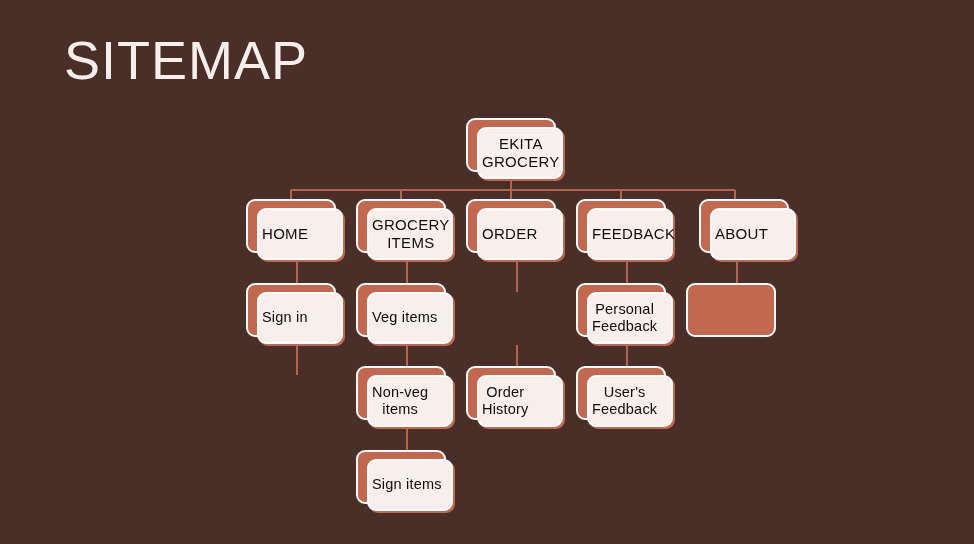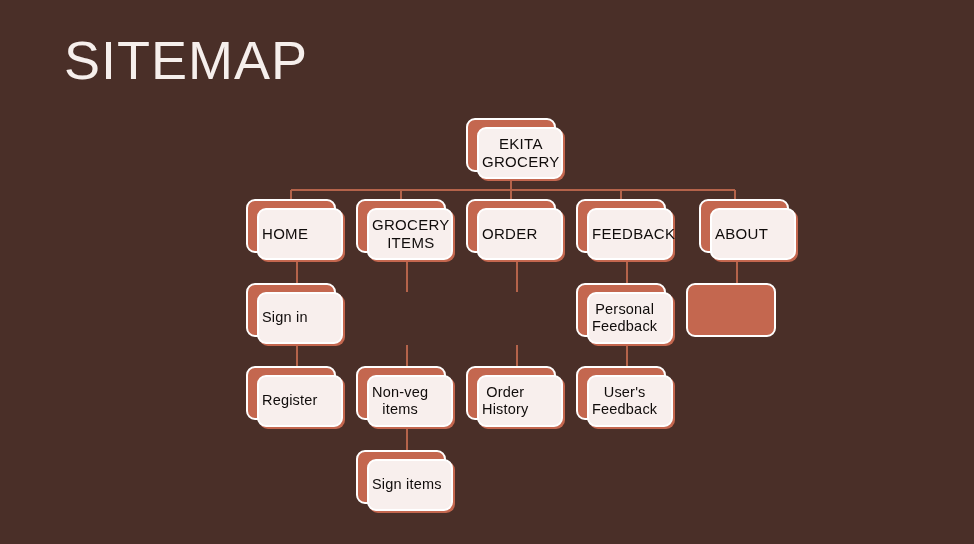--- a/index.html
+++ b/index.html
@@ -168,37 +168,37 @@
       <span class="label">ABOUT</span>
     </div>
   </div>
 
   <div class="node" style="left:246px; top:283px;">
     <div class="back"></div>
     <div class="front">
       <span class="label">Sign in</span>
     </div>
   </div>
+  <div class="node" style="left:356px; top:283px;">
+    <div class="back"></div>
+    <div class="front">
+      <span class="label">Veg items</span>
+    </div>
+  </div>
   <div class="node" style="left:576px; top:283px;">
     <div class="back"></div>
     <div class="front">
       <span class="label">Personal
 Feedback</span>
     </div>
   </div>
   <div class="node" style="left:686px; top:283px;">
     <div class="back"></div>
   </div>
 
-  <div class="node" style="left:246px; top:366px;">
-    <div class="back"></div>
-    <div class="front">
-      <span class="label">Register</span>
-    </div>
-  </div>
   <div class="node" style="left:356px; top:366px;padding-left:28px;">
     <div class="back"></div>
     <div class="front">
       <span class="label">Non-veg
 items</span>
     </div>
   </div>
   <div class="node" style="left:466px; top:366px;">
     <div class="back"></div>
     <div class="front">

